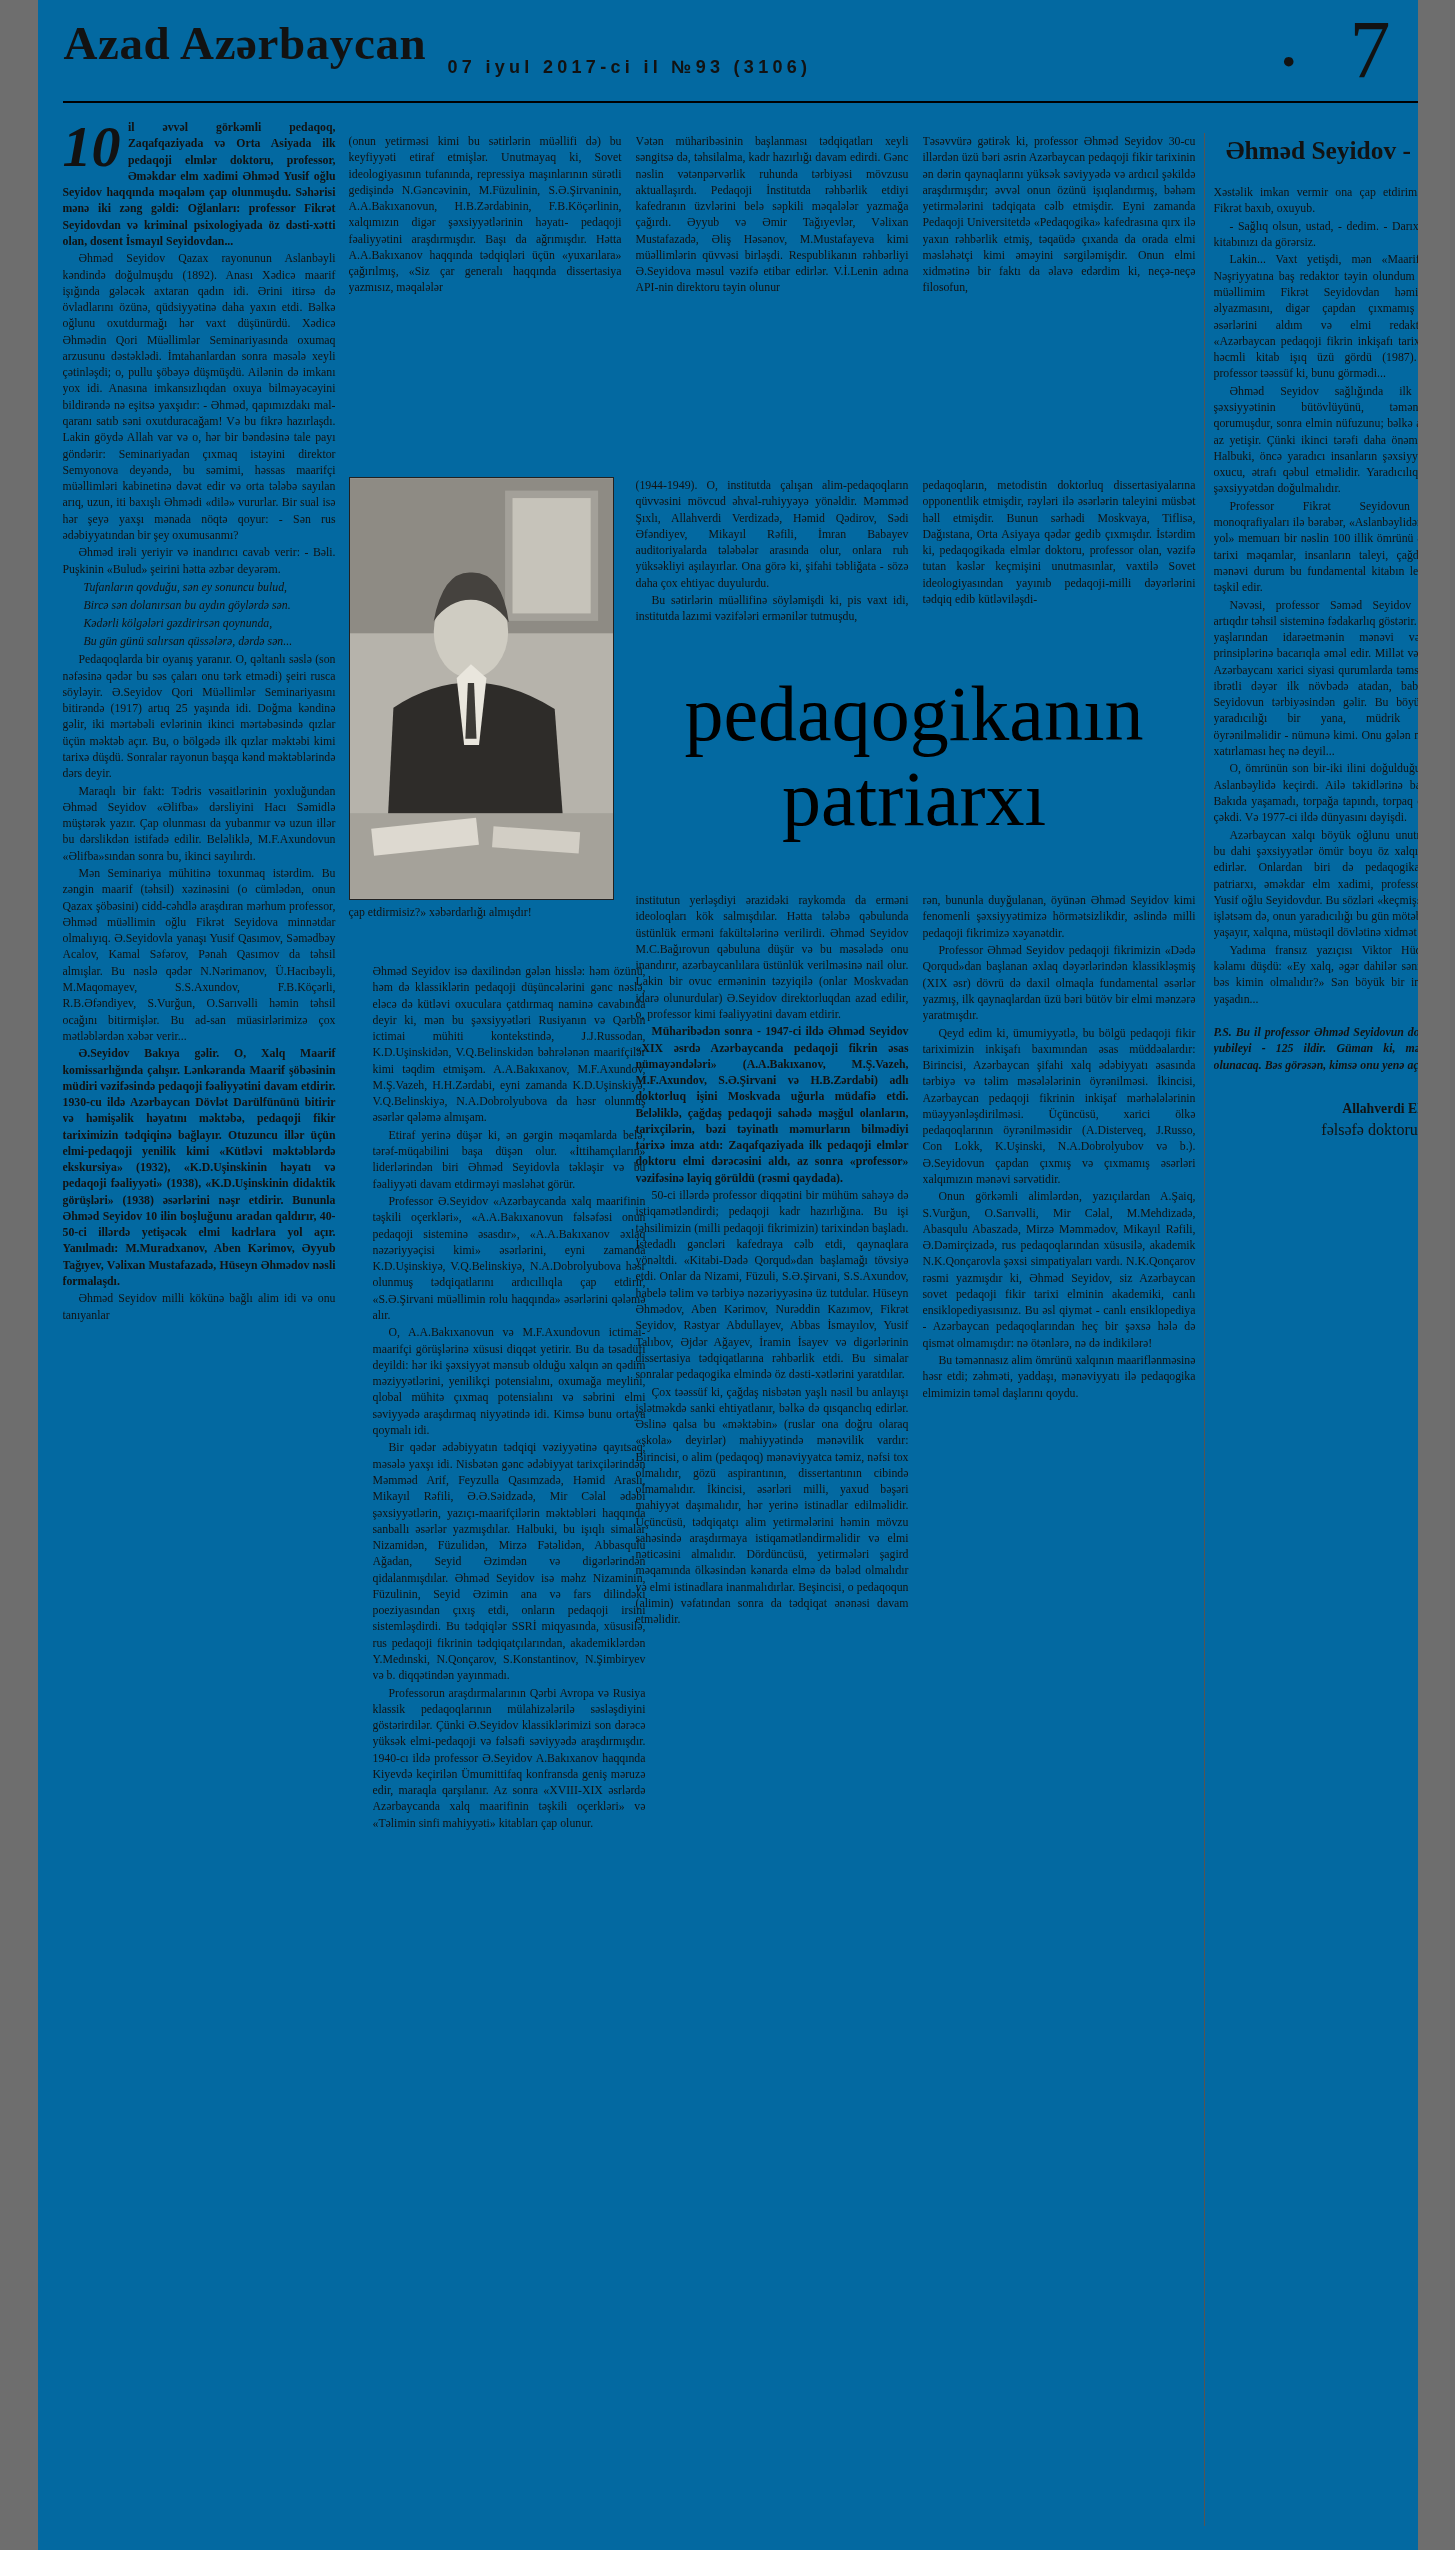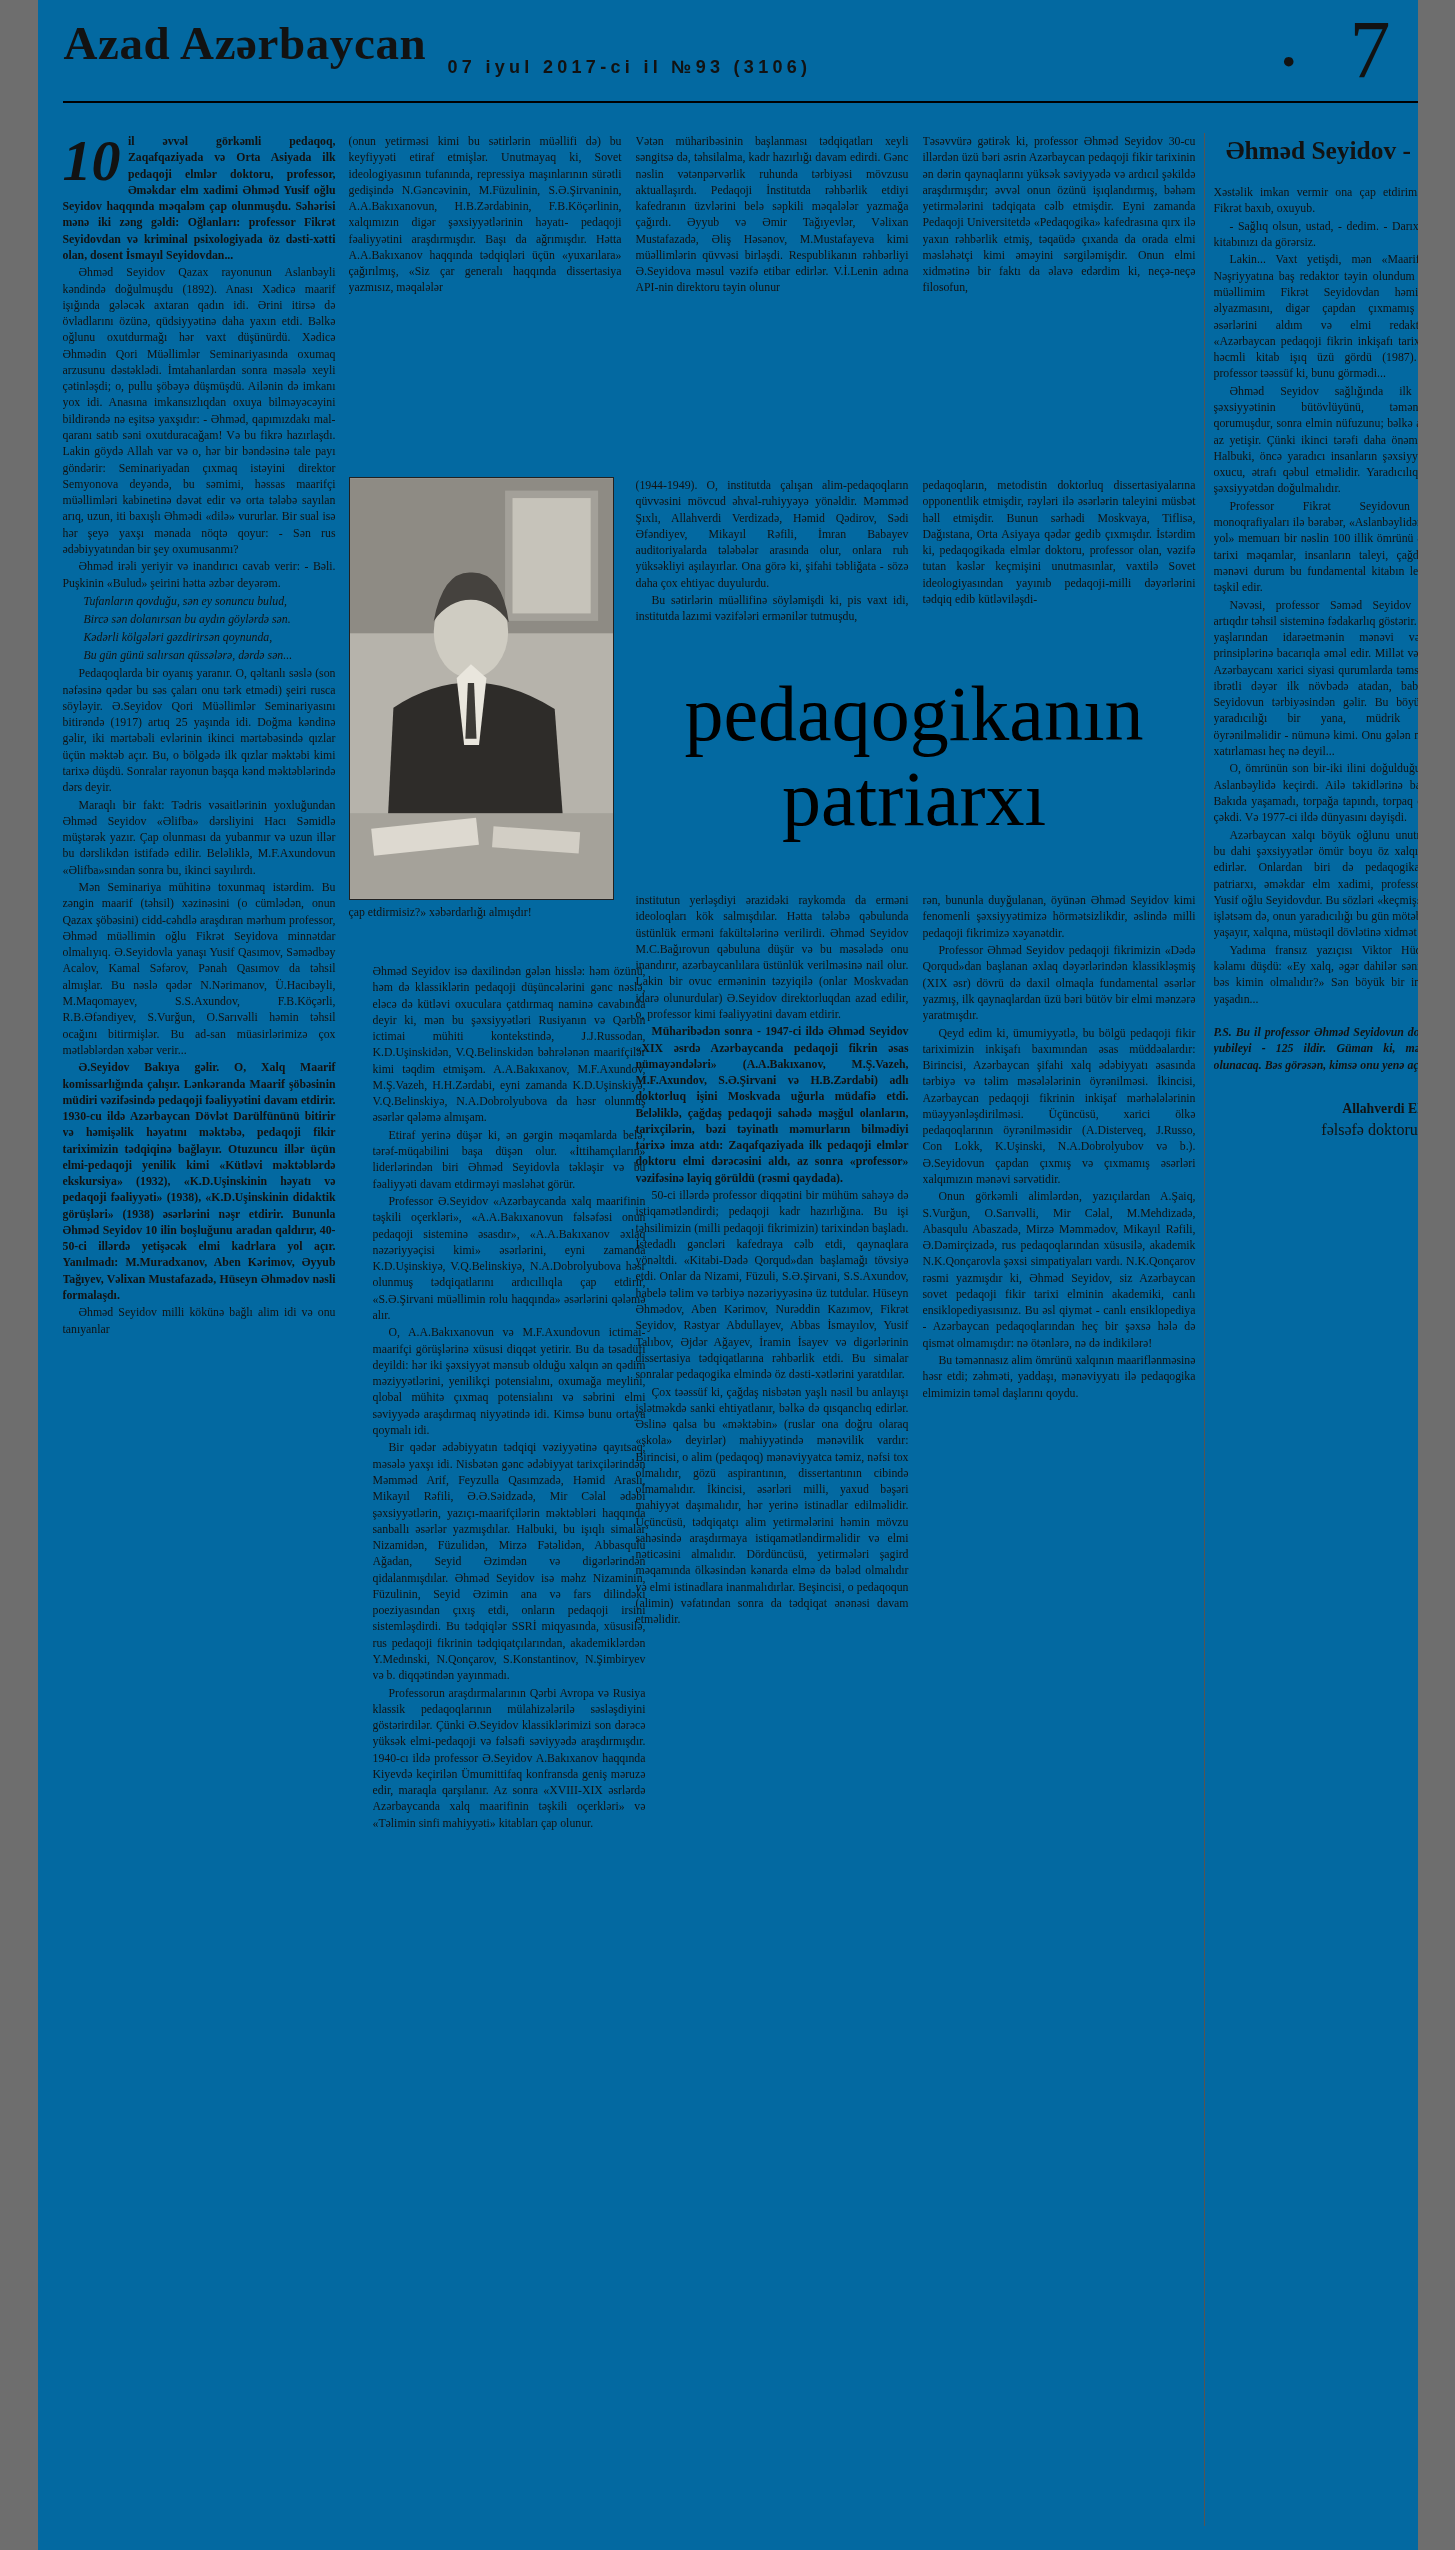--- a/index.html
+++ b/index.html
@@ -32,21 +32,21 @@
   .para.noindent { text-indent:0; }
   .para.bold { font-weight:bold; }
   .para.poem { font-style:italic; text-indent:0; padding-left:21px; text-align:left; margin:1.9px 0; }
   .para.ps   { font-style:italic; font-weight:bold; text-indent:0; margin-top:17.4px; }
   .dropcap {
     float:left; font-style:italic; font-weight:bold;
     font-size:58px; line-height:0.78; margin:5px 7.4px 0 0;
     font-family:"Liberation Serif", serif;
   }
 
-  #col1    { left:25px;   top:133px; height:2393px; }
+  #col1    { left:25px;   top:119px; height:2393px; }
   #col2top { left:311px;  top:133px; height:215px;  }
   #col3top { left:598px;  top:133px; height:215px;  }
   #col4top { left:885px; top:133px; height:215px;  }
   #col3mid { left:598px;  top:477px; height:190px;  }
   #col4mid { left:885px; top:477px; height:190px;  }
   #col2bot { left:311px;  top:963px; height:1562px;margin-left:24px; }
   #col3bot { left:598px;  top:892px; height:1633px; }
   #col4bot { left:885px; top:892px; height:1633px; }
   #col5    { left:1176px; top:133px; width:254px; height:2393px; }
 

